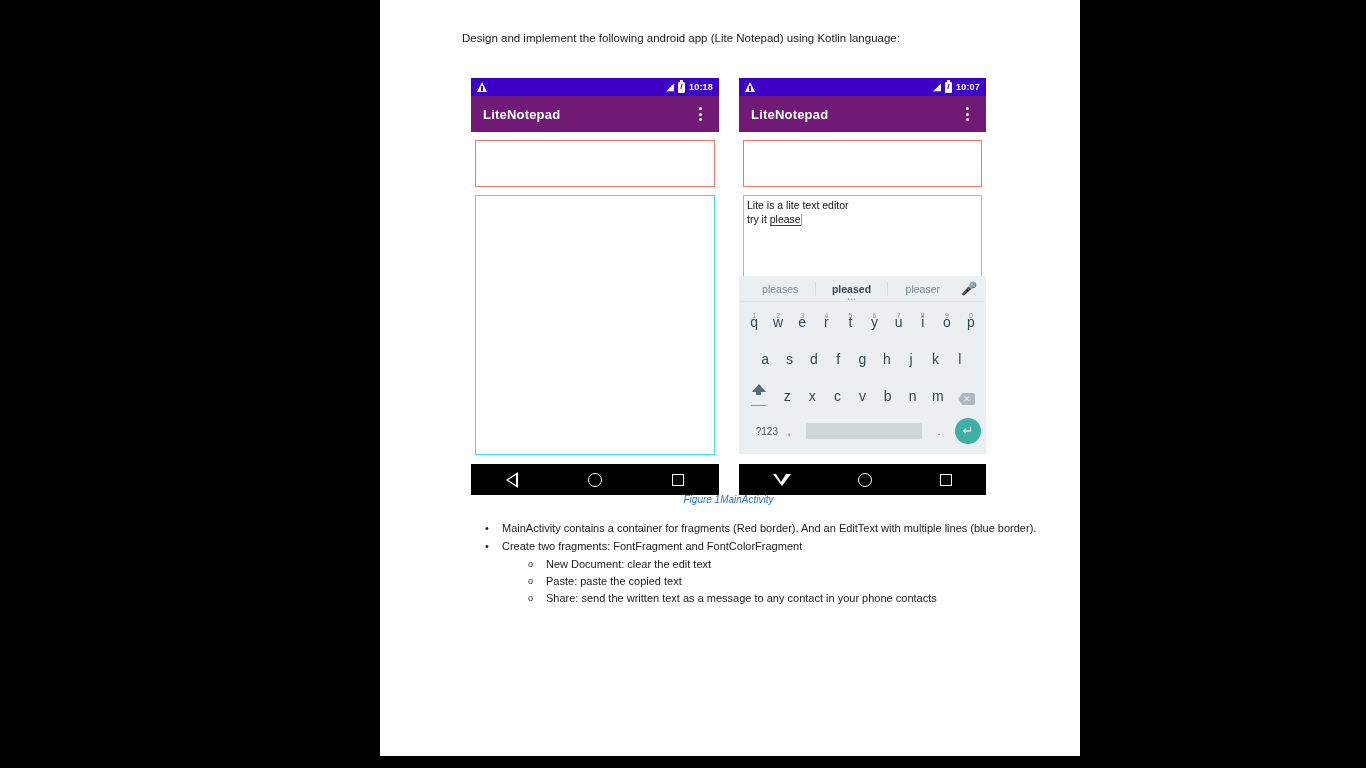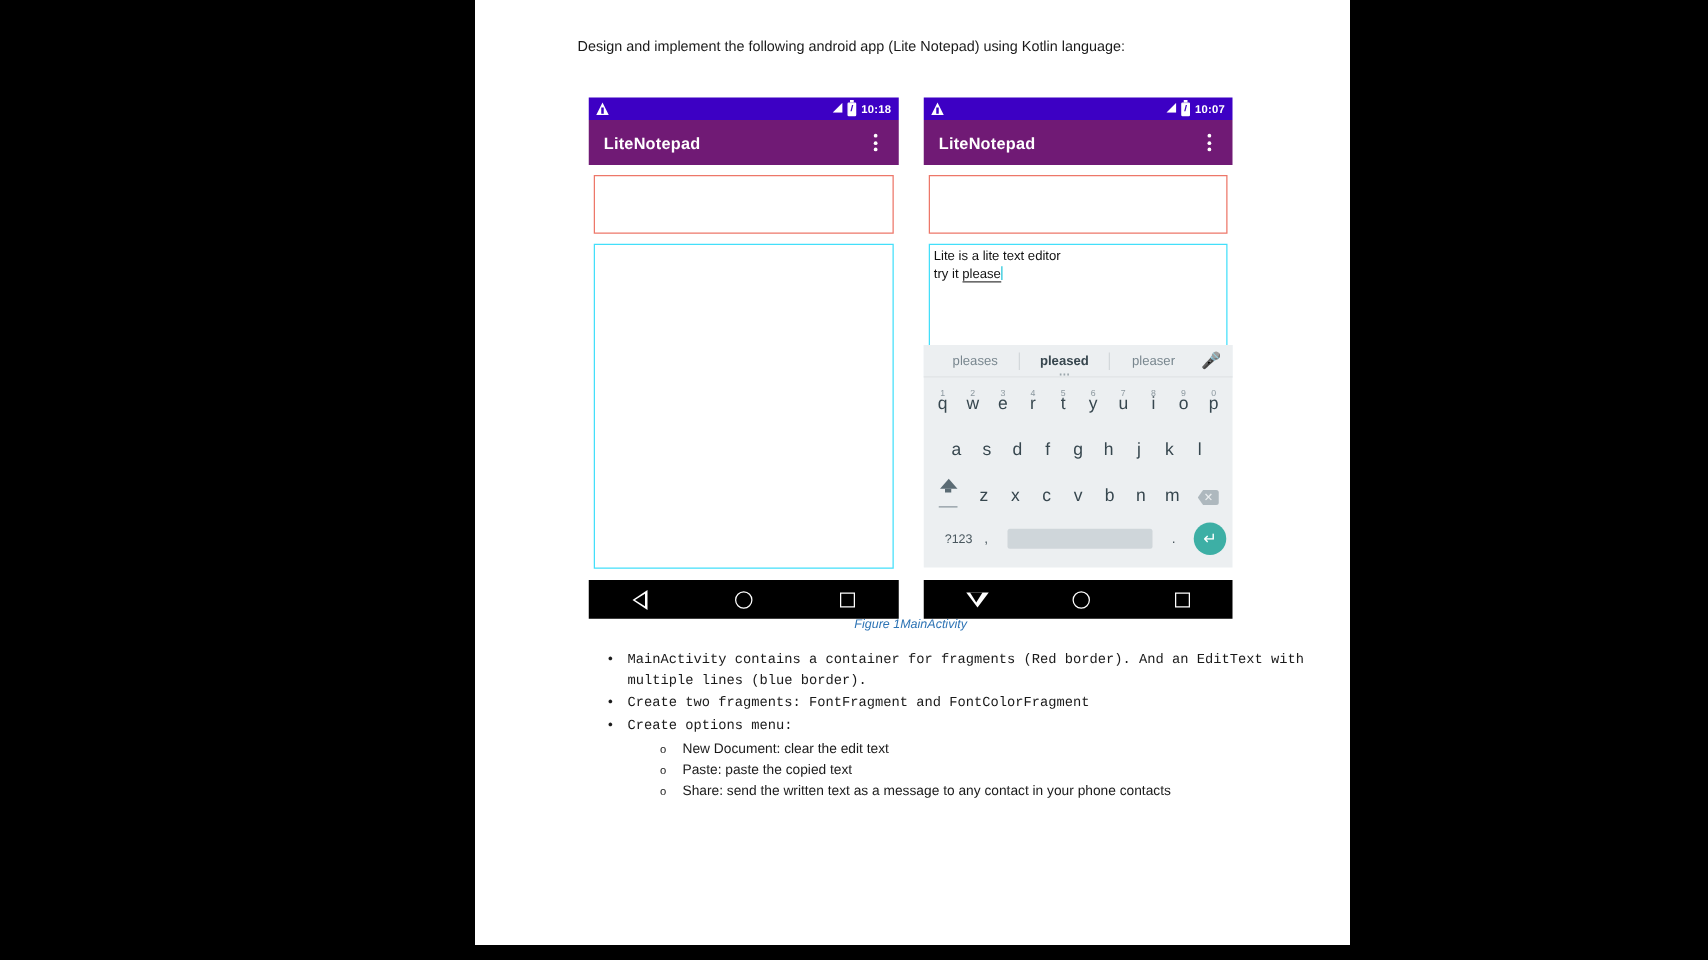--- a/index.html
+++ b/index.html
@@ -282,21 +282,20 @@
     left: 100px; top: 520px;
     width: 570px;
     font-size: 11px;
     color: #1a1a1a;
   }
   .bul {
     position: relative;
     padding-left: 22px;
     margin-bottom: 1px;
     line-height: 17px;
-    font-family: Liberation Mono, monospace;
   }
   .bul:before {
     content: "•";
     position: absolute;
     left: 5px; top: 0;
     font-size: 11px;
   }
   .sub {
     position: relative;
     padding-left: 66px;
@@ -432,19 +431,18 @@
       <span class="nav-circle"></span>
       <span class="nav-square"></span>
     </div>
   </div>
 
   <div class="caption">Figure 1MainActivity</div>
 
   <div class="bullets">
     <div class="bul">MainActivity contains a container for fragments (Red border). And an EditText with multiple lines (blue border).</div>
     <div class="bul">Create two fragments: FontFragment and FontColorFragment</div>
-    <div class="bul">Create options menu:</div>
     <div class="sub">New Document: clear the edit text</div>
     <div class="sub">Paste: paste the copied text</div>
     <div class="sub">Share: send the written text as a message to any contact in your phone contacts</div>
   </div>
 
 </div>
 
 </body></html>

